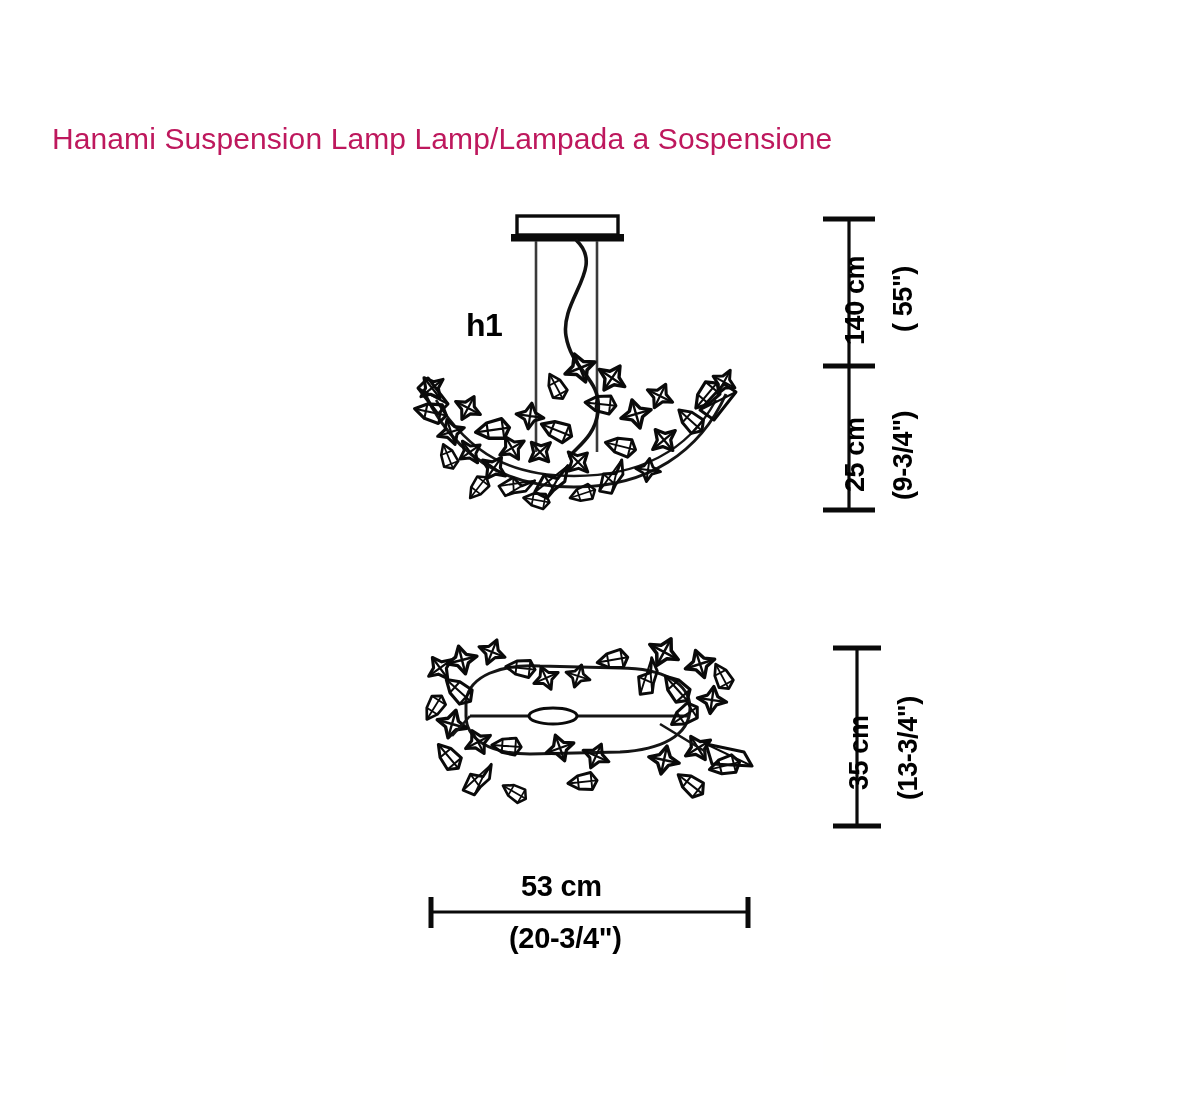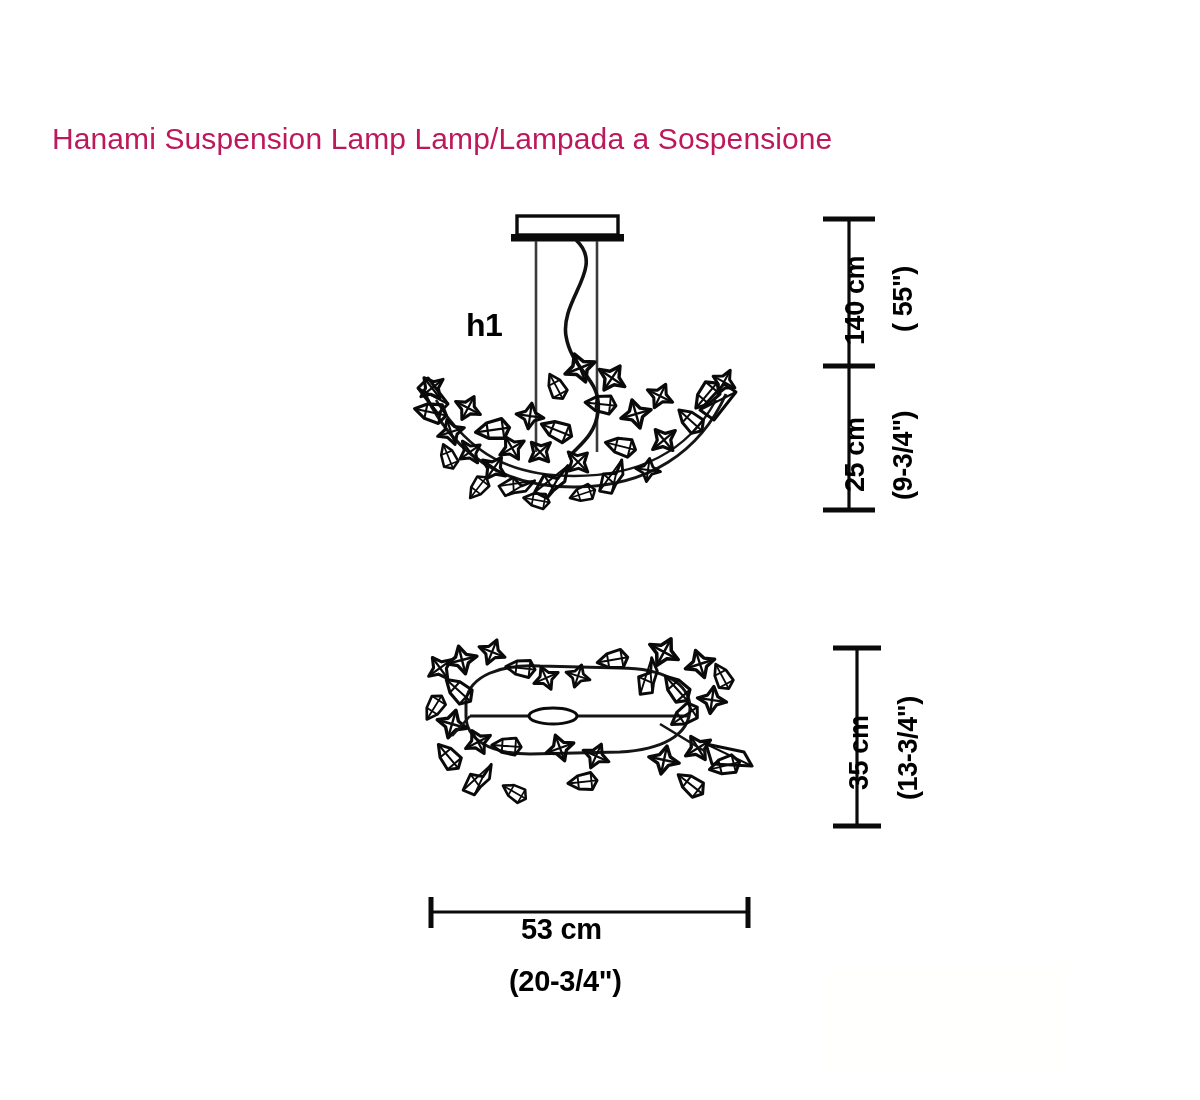--- a/index.html
+++ b/index.html
@@ -69,21 +69,20 @@
     letter-spacing: -0.4px;
   }
   .hlabel {
     position: absolute;
     font-family: "Liberation Sans", sans-serif;
     font-weight: bold;
     font-size: 29px;
     color: #000000;
     white-space: nowrap;
     letter-spacing: -0.3px;
-    margin-top: 43px;
   }
   #dim-140-cm   { left: 840px; top: 345px; }
   #dim-140-in   { left: 888px; top: 332px; }
   #dim-25-cm    { left: 840px; top: 492px; }
   #dim-25-in    { left: 888px; top: 500px; }
   #dim-35-cm    { left: 844px; top: 790px; }
   #dim-35-in    { left: 893px; top: 800px; }
   #dim-53-cm    { left: 521px; top: 870px; }
   #dim-53-in    { left: 509px; top: 922px; }
   #faint-box {

